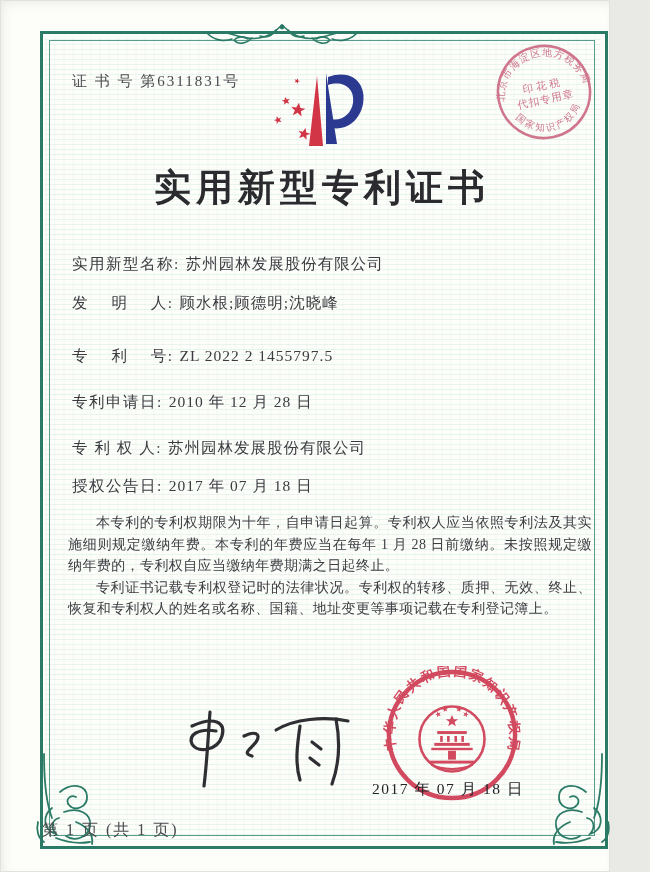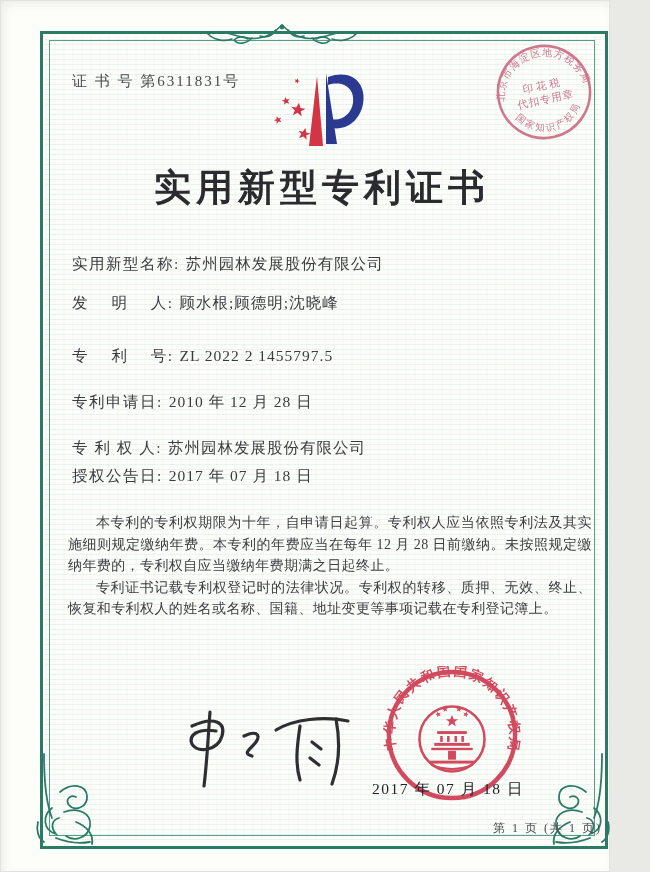--- a/index.html
+++ b/index.html
@@ -24,22 +24,22 @@
   .field-label{letter-spacing:1.5px;}
   .field-value{letter-spacing:1px;margin-left:6px;}
   .body-text{position:absolute;left:68px;top:512px;width:524px;font-size:14px;
              line-height:21.5px;text-align:justify;color:#3d3d42;letter-spacing:.4px;}
   .body-text p{margin:0;text-indent:2em;}
   .signer{position:absolute;left:84px;top:726px;font-family:"Liberation Sans","DejaVu Sans",sans-serif;
           font-size:15px;font-weight:700;color:#38383c;line-height:28px;}
   .signature{position:absolute;left:180px;top:706px;}
   .seal{position:absolute;left:383px;top:666px;opacity:.92;}
   .seal-date{position:absolute;left:372px;top:779px;font-size:15.5px;letter-spacing:1.5px;color:#242428;z-index:5;}
-  .footer{position:absolute;left:42px;top:820px;width:560px;text-align:right;
-          font-size:12px;letter-spacing:2px;color:#4a4a4e;}
+  .footer{position:absolute;left:42px;top:820px;width:560px;text-align:left;
+          font-size:16px;letter-spacing:2px;color:#4a4a4e;}
   svg text{font-family:"Liberation Serif","DejaVu Serif",serif;}
 </style>
 </head>
 <body>
 
 <div class="page">
 
   <div class="guilloche"></div>
   <div class="frame-outer"></div>
   <div class="frame-inner"></div>
@@ -127,27 +127,27 @@
     </div>
     <div class="field-row" style="top:92px;">
       <span class="field-label">专　 利　 号:</span><span class="field-value">ZL 2022 2 1455797.5</span>
     </div>
     <div class="field-row" style="top:138px;">
       <span class="field-label">专利申请日:</span><span class="field-value">2010 年 12 月 28 日</span>
     </div>
     <div class="field-row" style="top:184px;">
       <span class="field-label">专 利 权 人:</span><span class="field-value">苏州园林发展股份有限公司</span>
     </div>
-    <div class="field-row" style="top:212px;">
+    <div class="field-row" style="top:222px;">
       <span class="field-label">授权公告日:</span><span class="field-value">2017 年 07 月 18 日</span>
     </div>
   </div>
 
   <div class="body-text">
-    <p>本专利的专利权期限为十年，自申请日起算。专利权人应当依照专利法及其实施细则规定缴纳年费。本专利的年费应当在每年 12 月 28 日前缴纳。未按照规定缴纳年费的，专利权自应当缴纳年费期满之日起终止。</p>
+    <p>本专利的专利权期限为十年，自申请日起算。专利权人应当依照专利法及其实施细则规定缴纳年费。本专利的年费应当在每年 1 月 28 日前缴纳。未按照规定缴纳年费的，专利权自应当缴纳年费期满之日起终止。</p>
     <p>专利证书记载专利权登记时的法律状况。专利权的转移、质押、无效、终止、恢复和专利权人的姓名或名称、国籍、地址变更等事项记载在专利登记簿上。</p>
   </div>
 
 
   <svg class="signature" width="180" height="85" viewBox="0 0 180 85">
     <g stroke="#2f2f33" stroke-width="3.2" fill="none" stroke-linecap="round" stroke-linejoin="round">
       <path d="M30,6 C28,32 27,56 24,80"></path>
       <path d="M12,20 C34,10 46,16 42,30 C38,44 18,48 12,38 C8,29 18,22 36,25"></path>
       <path d="M64,30 C74,25 82,27 76,36 C70,44 62,47 72,50"></path>
       <path d="M96,24 C114,13 144,10 168,15"></path>

